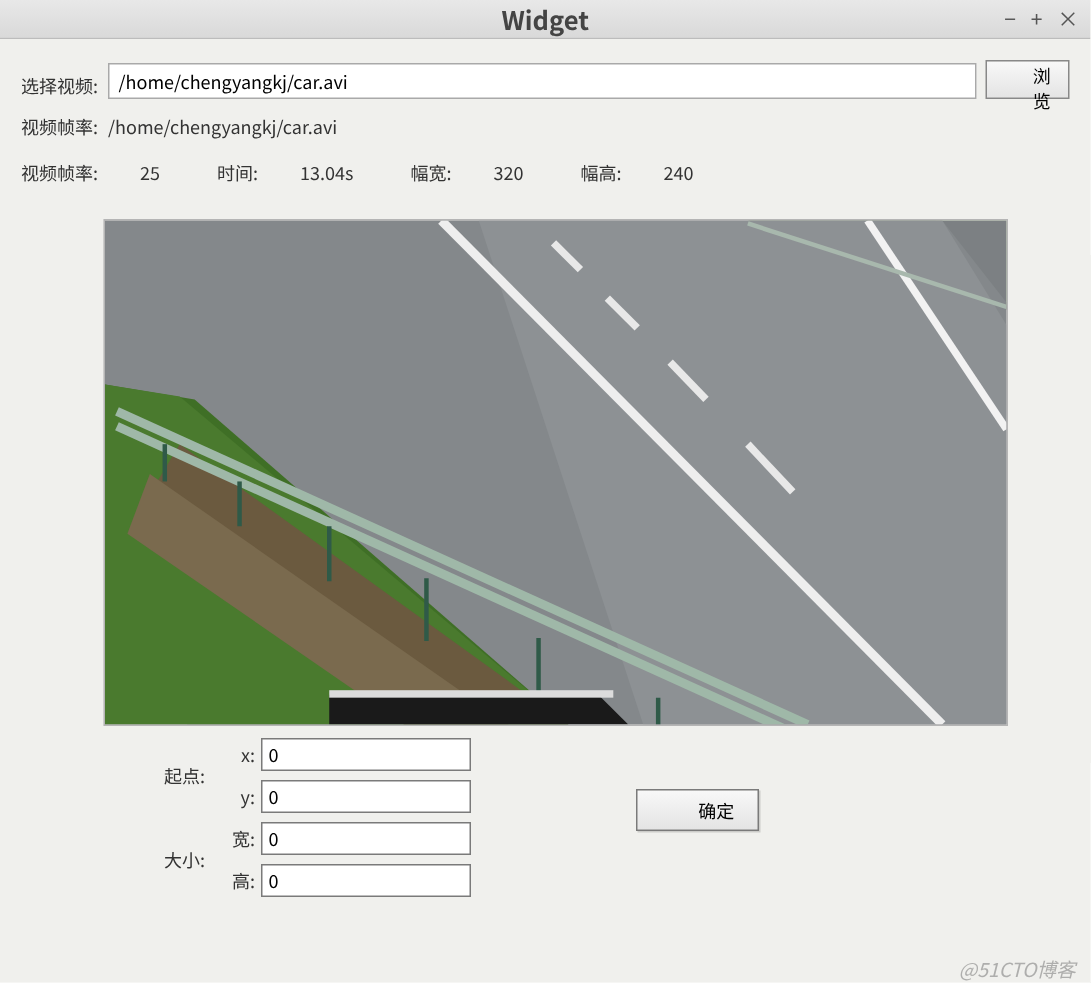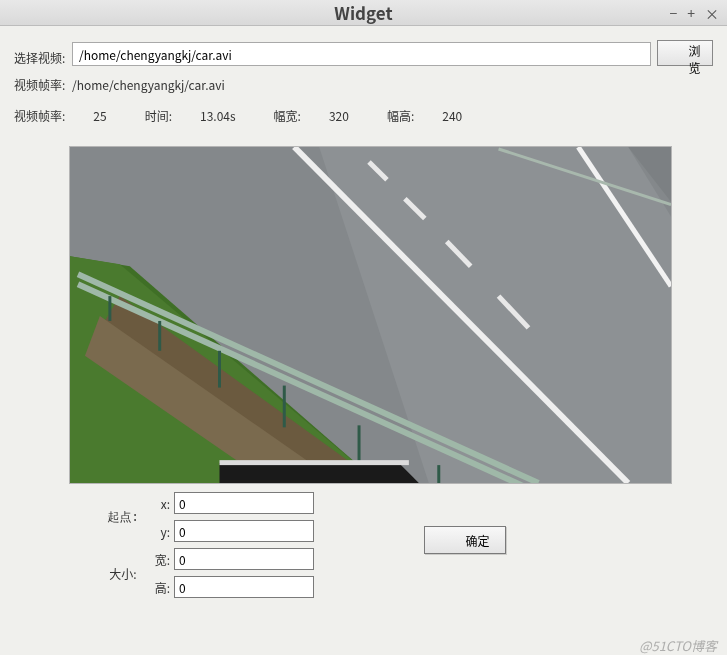--- a/index.html
+++ b/index.html
@@ -254,21 +254,21 @@
       <rect x="150" y="315" width="190" height="5" fill="#dcdcdc"></rect>
 
       <g stroke="#a8b8ad" stroke-width="3">
         <line x1="430" y1="2" x2="603" y2="58"></line>
       </g>
     </svg>
   </div>
 
   <div class="coords-area">
     <div class="coords-left">
-      <span class="grp-label" style="grid-row:1 / span 2;font-family:Liberation Mono, monospace;">起点:</span>
+      <span class="grp-label" style="grid-row:1 / span 2;">起点:</span>
       <span class="fld-label" style="grid-row:1;">x:</span>
       <input style="grid-row: 1;" type="text" value="0">
       <span class="fld-label" style="grid-row:2;">y:</span>
       <input style="grid-row: 2;" type="text" value="0">
 
       <span class="grp-label" style="grid-row:3 / span 2;">大小:</span>
       <span class="fld-label" style="grid-row:3;">宽:</span>
       <input style="grid-row: 3;" type="text" value="0">
       <span class="fld-label" style="grid-row:4;">高:</span>
       <input style="grid-row: 4;" type="text" value="0">

